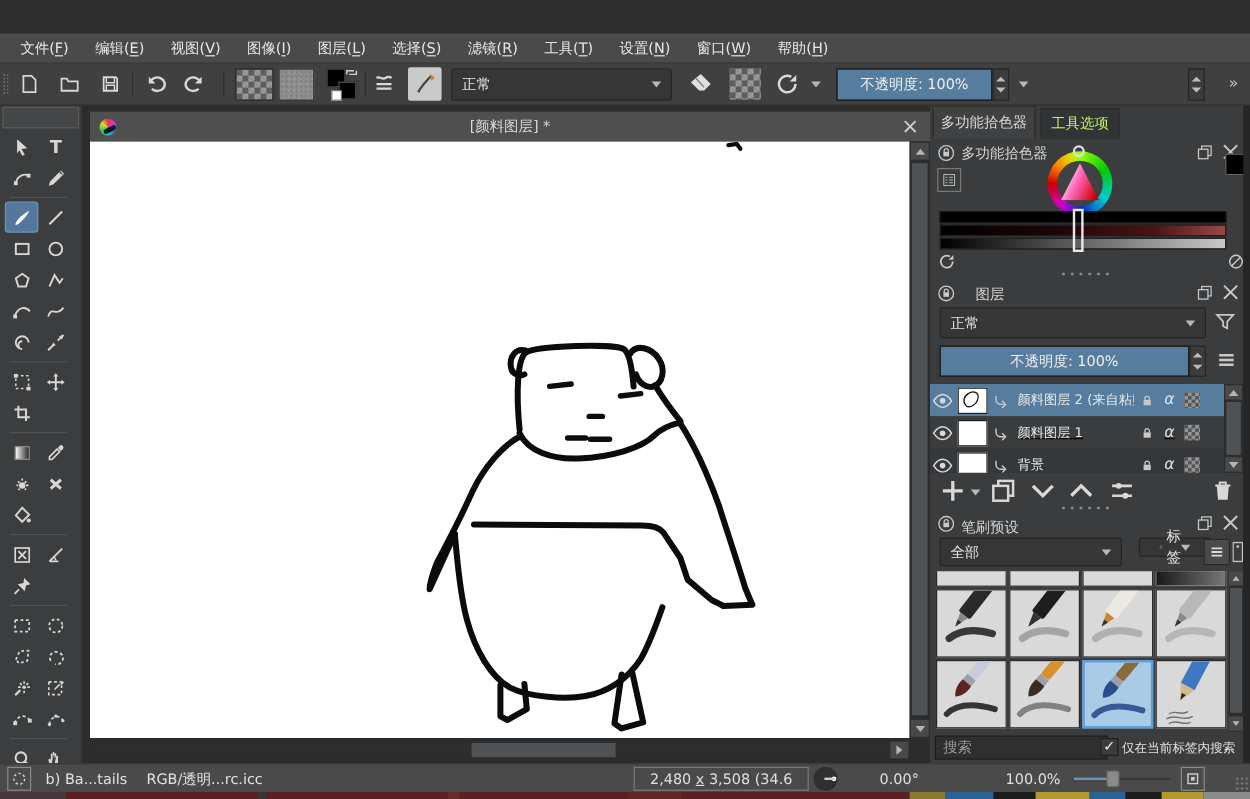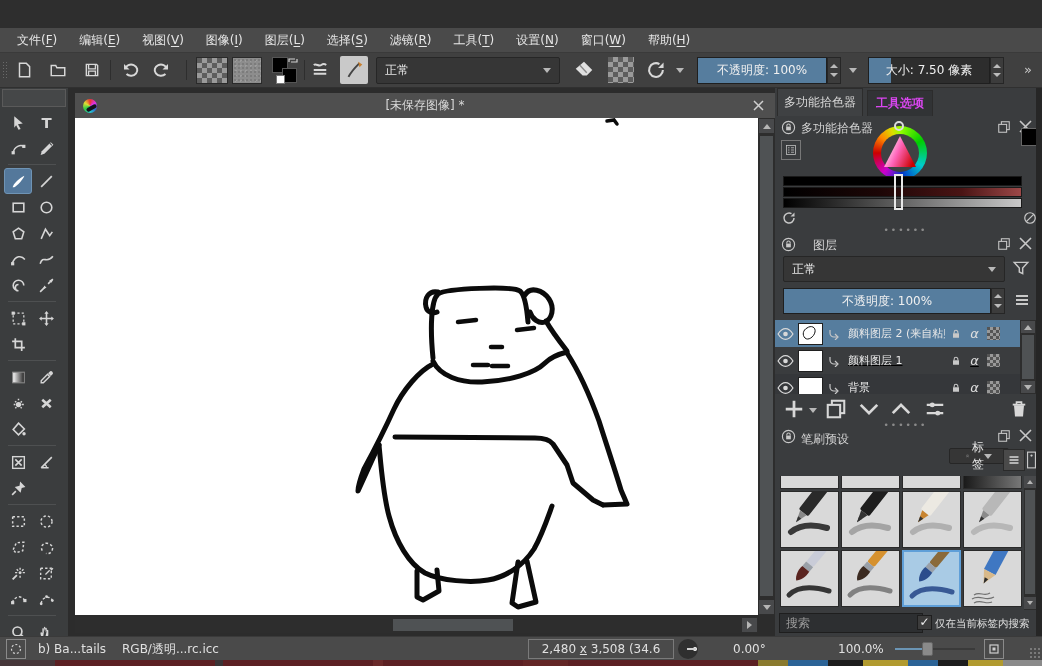--- a/index.html
+++ b/index.html
@@ -61,21 +61,21 @@
   .vscroll{position:absolute;left:683px;top:25px;width:17px;height:497px;background:#2d2d2d;}
   .hscroll{position:absolute;left:0;top:524px;width:683px;height:16px;background:#2d2d2d;}
   .sbtn{position:absolute;background:#48494b;display:flex;align-items:center;justify-content:center;}
   .sthumb{position:absolute;background:#4f5254;}
   .tri{width:0;height:0;}
   
   .rightpanel{position:absolute;left:775px;top:0;width:261px;height:548px;background:#3a3c3e;}
   .rp-edge{position:absolute;left:1036px;top:0;width:6px;height:548px;background:#262626;}
   .ptab{position:absolute;top:2px;height:26px;font-size:12px;color:#d8d8d8;display:flex;align-items:center;justify-content:center;border:1px solid #2c2c2c;border-bottom:none;}
   .ptab.active{background:#3f4143;top:0;height:28px;}
-  .ptab.inactive{background:#313335;color:#d946ef;font-weight:bold;}
+  .ptab.inactive{background:#313335;color:#bef264;}
   .docker-title{color:#d4d4d4;font-size:12px;}
   .dk-icon{display:flex;align-items:center;justify-content:center;}
   .dots{position:absolute;color:#8a8a8a;font-size:9px;letter-spacing:2px;text-align:center;width:100%;}
   .lrow{position:absolute;left:0;width:245px;height:27px;display:flex;align-items:center;}
   .lrow .thumb{width:25px;height:22px;border:1px solid #202020;margin-left:4px;background:#fff;}
   .lthumb-checker{background-image:linear-gradient(45deg,#cfcfcf 25%,transparent 25%,transparent 75%,#cfcfcf 75%),linear-gradient(45deg,#cfcfcf 25%,#fff 25%,#fff 75%,#cfcfcf 75%);background-size:8px 8px;background-position:0 0,4px 4px;}
   .lrow .lname{font-size:11px;color:#e8e8e8;margin-left:6px;white-space:nowrap;overflow:hidden;flex:1;}
   .mini-ic{width:17px;height:19px;display:flex;align-items:center;justify-content:center;margin-left:2px;font-size:11px;color:#cfcfcf;}
   .alpha-sym{font-size:13px;color:#e0e0e0;font-style:italic;}
   .mini-checker{width:13px;height:13px;background-image:linear-gradient(45deg,#999 25%,transparent 25%,transparent 75%,#999 75%),linear-gradient(45deg,#999 25%,#555 25%,#555 75%,#999 75%);background-size:6px 6px;background-position:0 0,3px 3px;}
@@ -194,24 +194,20 @@
     <div class="caret-alone" style="left:676px;top:15px"></div>
     <div class="kslider" style="left:697px;top:4px;width:130px;height:27px">
       <div class="fill" id="opacity-fill" style="width: 100%;"></div>
       <div class="lbl">不透明度: 100%</div>
     </div>
     <div class="spin" style="left:827px;top:4px;height:27px">
         <i class="up"></i>
         <i class="dn"></i>
       </div>
     <div class="caret-alone" style="left:849px;top:15px"></div>
-    <div class="kslider" style="left:868px;top:4px;width:122px;height:27px">
-      <div class="fill" id="size-fill" style="width: 18%;"></div>
-      <div class="lbl">大小: 7.50 像素</div>
-    </div>
     <div class="spin" style="left:990px;top:4px;height:27px">
         <i class="up"></i>
         <i class="dn"></i>
       </div>
     <div class="abs chevrons" style="left:1024px;top:9px">»</div>
   </div>
 
   <div class="main">
 
     <div class="toolbox">
@@ -431,21 +427,21 @@
             <svg width="17" height="17" viewBox="0 0 16 16">
               <path d="M4.5 14c-1.5-2-2.6-4.8-2.1-5.8.4-.8 1.4-.4 1.7.3V4.6c0-1.1 1.4-1.1 1.4 0V8m0-4.6c0-1.1 1.4-1.1 1.4 0V8m0-3.6c0-1.1 1.4-1.1 1.4 0V8m0-1.9c0-1 1.4-1 1.4 0V10c0 2.3-1.4 4-3.2 4z" fill="#d6d6d6"></path>
             </svg>
           </div>
         </div>
     </div>
 
     <div class="subwin">
       <div class="sw-header">
         <div class="app-icon" style="width:14px;height:14px;margin-left:8px"></div>
-        <span class="sw-title">[未保存图像]  *</span>
+        <span class="sw-title">[颜料图层]  *</span>
         <div class="sw-close">
             <svg width="11" height="11">
               <path d="M1 1l9 9M10 1L1 10" stroke="#cfcfcf" stroke-width="1.5" fill="none"></path>
             </svg>
           </div>
       </div>
 
       <div class="canvas">
         <svg width="683" height="497" viewBox="0 0 683 497">
           <g fill="none" stroke="#0b0b0b" stroke-width="5" stroke-linecap="round" stroke-linejoin="round">
@@ -745,20 +741,24 @@
               <rect x="5" y="2" width="9" height="9" fill="none" stroke="#c8c8c8" stroke-width="1.2"></rect>
               <rect x="2" y="5" width="9" height="9" fill="#3a3c3e" stroke="#c8c8c8" stroke-width="1.2"></rect>
             </svg>
           </div>
         <div class="dk-icon abs" style="left:244px;top:5px">
             <svg width="13" height="13">
               <path d="M1 1l11 11M12 1L1 12" stroke="#c8c8c8" stroke-width="1.6" fill="none"></path>
             </svg>
           </div>
 
+        <div class="dropdown" style="left:8px;top:24px;width:152px;height:24px">
+          <span>全部</span>
+            <span class="caret"></span>
+        </div>
         <div class="dropdown" style="left:174px;top:24px;width:60px;height:16px;padding:0 16px">
           <svg width="11" height="14" viewBox="0 0 16 16">
               <path d="M4 2h8v12l-4-3.5L4 14z" fill="none" stroke="#c8c8c8" stroke-width="1.4"></path>
             </svg>
           <span style="margin-left:3px">标签</span>
             <span class="caret"></span>
         </div>
         <div class="dk-icon abs" style="left:228px;top:25px;width:22px;height:22px;background:#4a4a4a;border:1px solid #2a2a2a">
             <svg width="14" height="12" viewBox="0 0 16 16">
               <path d="M2 4h12M2 8h12M2 12h12" stroke="#d8d8d8" stroke-width="2"></path>

